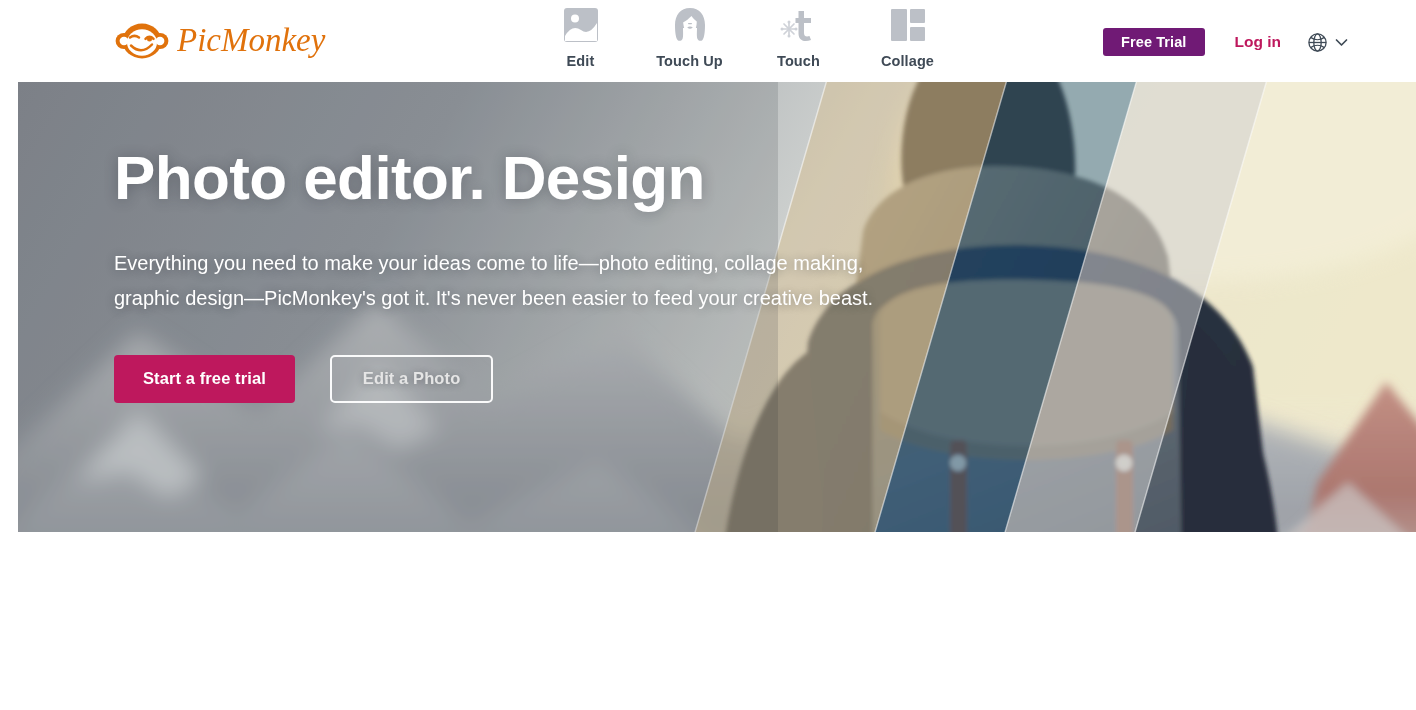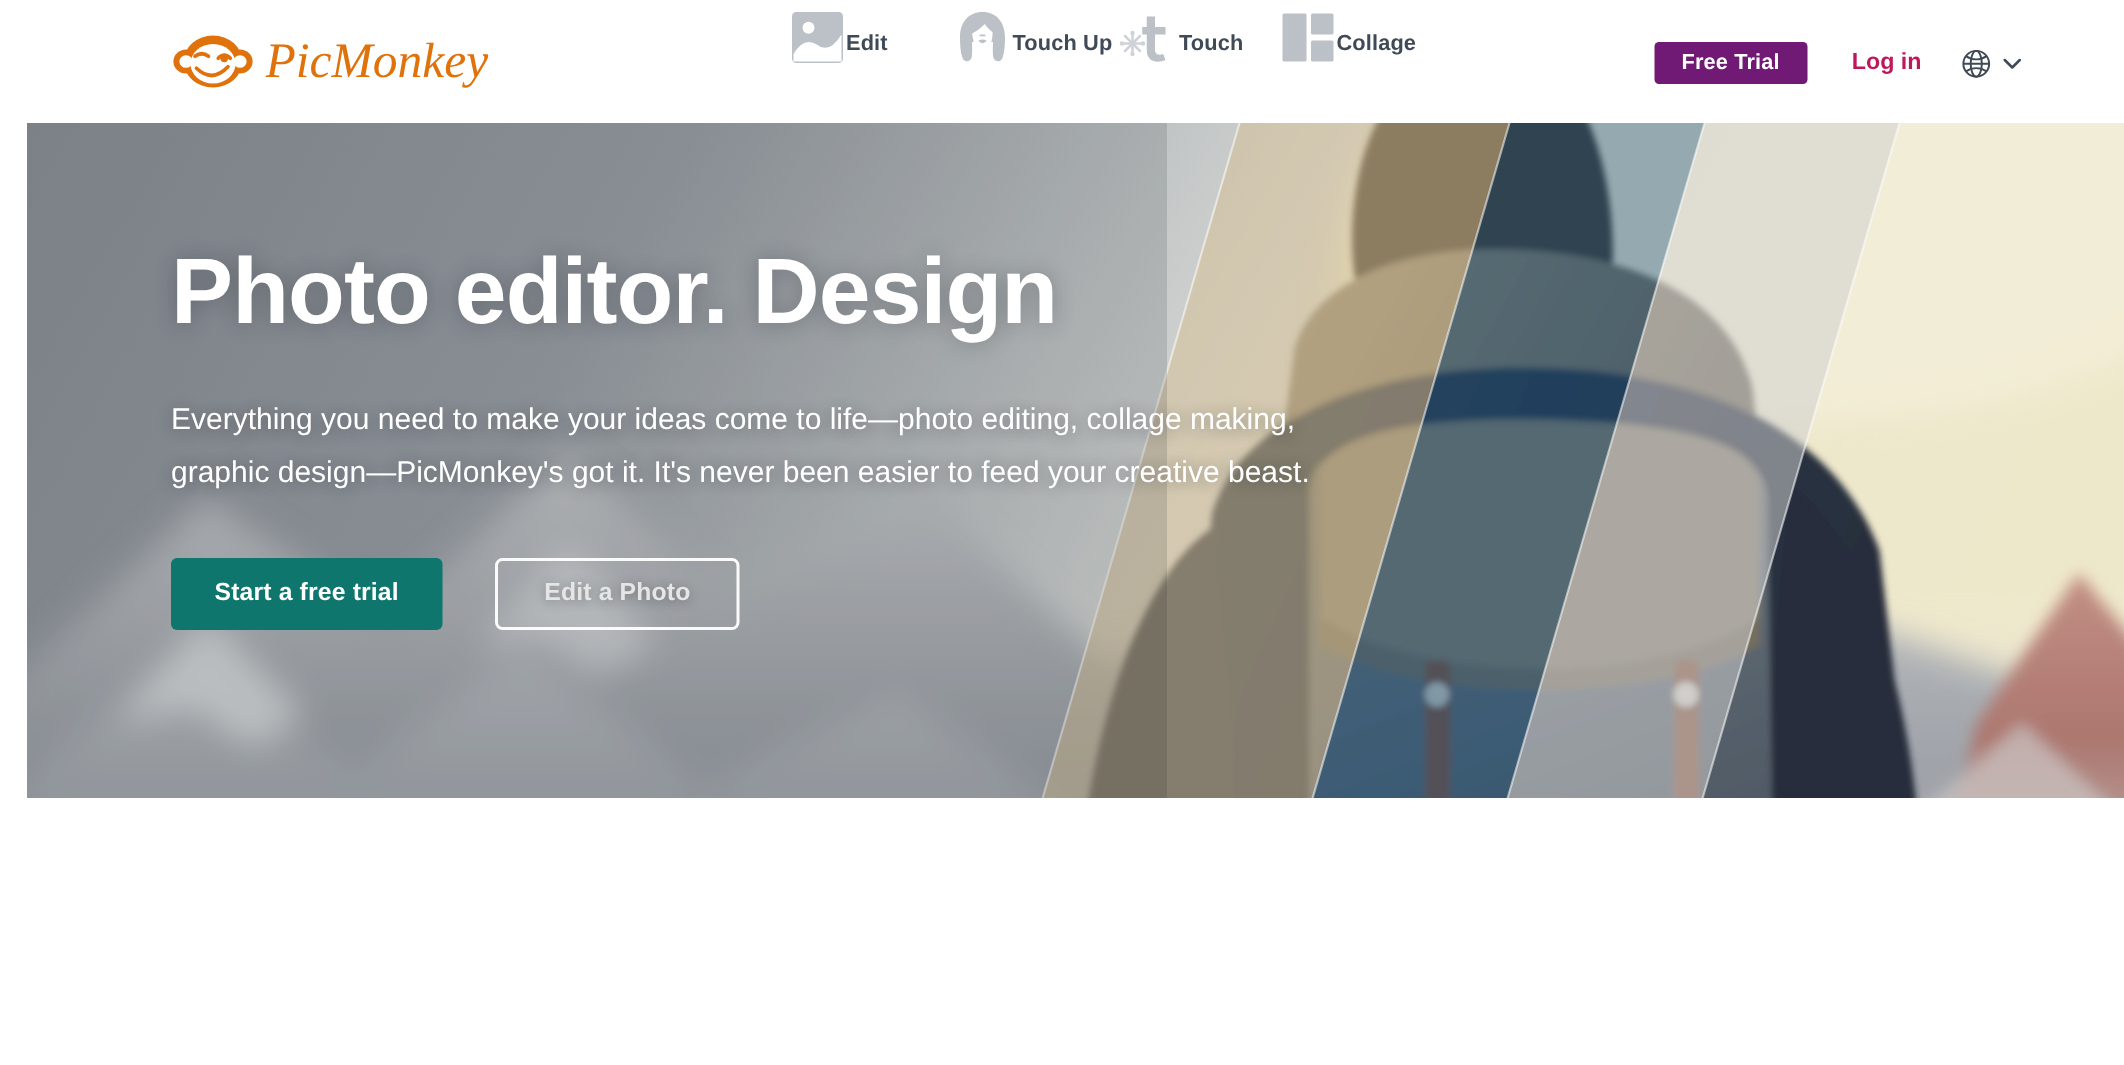--- a/index.html
+++ b/index.html
@@ -20,21 +20,21 @@
     position:absolute; left:96px; top:18px;
     display:flex; align-items:center; gap:5px;
     height:46px;
   }
   .logo-mark { width:58px; height:42px; display:block; }
   .logo-text { height:40px; display:block; }
 
   
   .nav { position:absolute; left:508px; top:4px; display:flex; }
   .nav-item {
-    width:109px; display:flex; flex-direction:row;
+    width:109px; display:flex; flex-direction:column;
     align-items:center; cursor:pointer; text-decoration:none;
   }
   .nav-ico { height:42px; display:flex; align-items:center; justify-content:center; }
   .nav-ico svg { display:block; }
   .nav-label {
     margin-top:7px; font-size:14.5px; font-weight:bold;
     color:#3f4a56; letter-spacing:0.1px; white-space:nowrap;
   }
 
   
@@ -60,35 +60,35 @@
   }
 
   
   .hero {
     position:absolute; top:82px; left:0; width:1416px; height:628px;
     overflow:hidden; background:#6e727a;
   }
   .hero-photo { position:absolute; inset:0; width:100%; height:100%; }
 
   .hero-content {
-    position:absolute; left:96px; top:77px; z-index:20; width:820px;
+    position:absolute; left:96px; top:60px; z-index:20; width:820px;
   }
   .headline {
     font-size:62px; font-weight:bold; color:#ffffff;
     line-height:1.17; letter-spacing:-0.6px;
     text-shadow:0 1px 14px rgba(30,34,42,.30);
   }
   .subhead {
     margin-top:31px; font-size:20px; color:#ffffff;
     line-height:1.78; max-width:800px; font-weight:400;
     text-shadow:0 1px 10px rgba(30,34,42,.38);
   }
   .cta-row { margin-top:38px; display:flex; align-items:center; gap:35px; }
   .cta-primary {
-    background:#0f766e; color:#ffffff; border:none; border-radius:4px;
+    background:#be185d; color:#ffffff; border:none; border-radius:4px;
     font-size:16.5px; font-weight:bold; height:48px; padding:0 29px;
     cursor:pointer; white-space:nowrap; letter-spacing:0.1px;
     font-family:"Liberation Sans", sans-serif;
   }
   .cta-secondary {
     background:transparent; color:#e5e5e5;
     border:2px solid rgba(255,255,255,.95); border-radius:5px;
     font-size:16.5px; font-weight:bold; height:48px; padding:0 31px;
     cursor:pointer; white-space:nowrap; letter-spacing:0.1px;
     font-family:"Liberation Sans", sans-serif;

